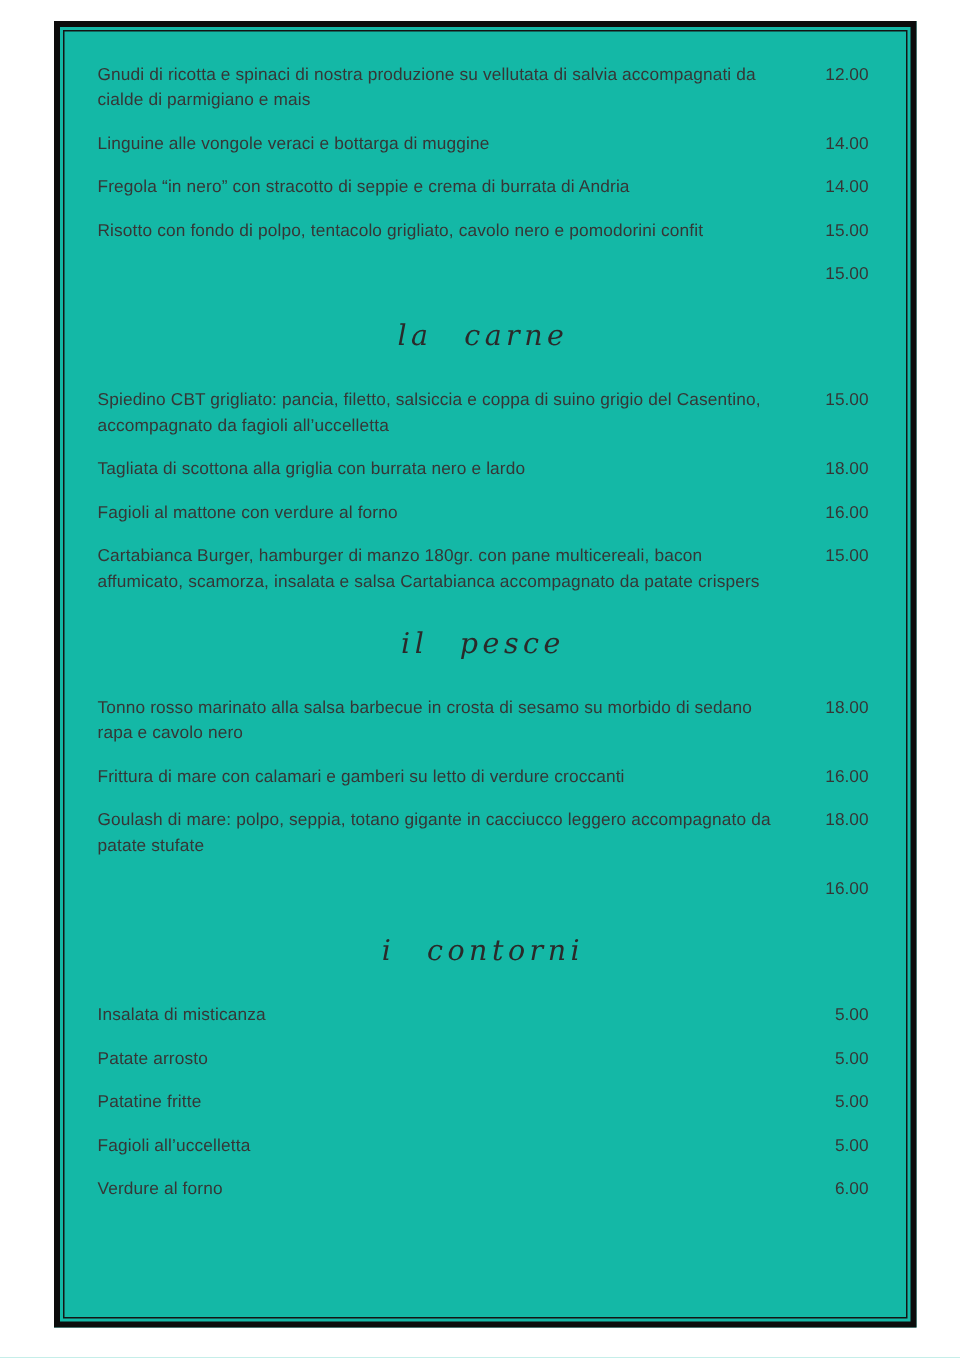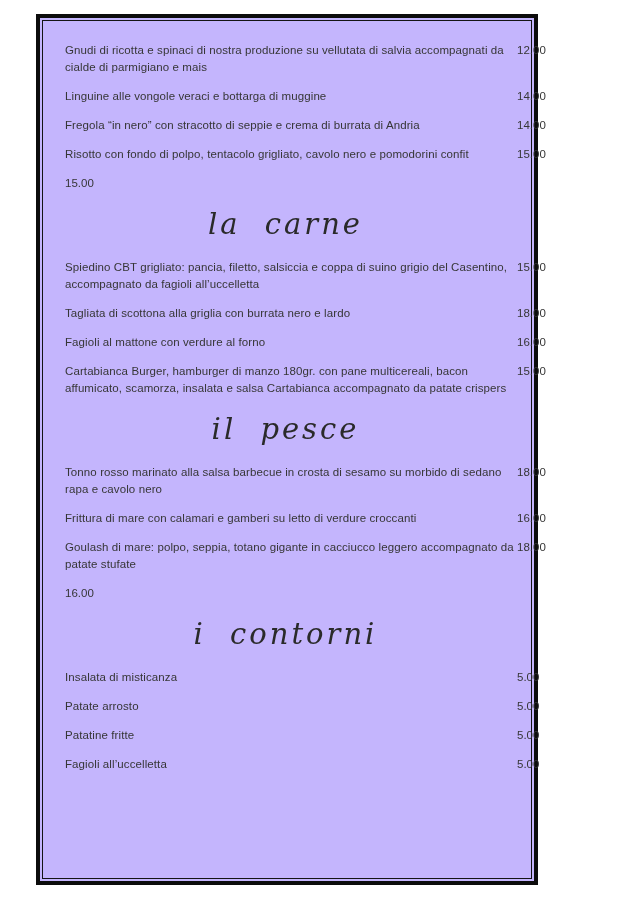--- a/index.html
+++ b/index.html
@@ -9,24 +9,24 @@
     height: 905px;
     background: #ffffff;
     font-family: "Liberation Sans", sans-serif;
     overflow: hidden;
   }
 
   .menu-frame-outer {
     position: absolute;
     left: 36px;
     top: 14px;
-    width: 502px;
+    width: 575px;
     height: 871px;
     border: 4px solid #0c0c0c;
-    background: #c4b5fd;
+    background: #14b8a6;
   }
 
   .menu-frame-inner {
     position: absolute;
     inset: 2px;
     border: 1.5px solid #141414;
   }
 
   .menu-content {
     position: absolute;
@@ -34,21 +34,21 @@
     padding: 21px 25px 0 22px;
   }
 
   .menu-section { width: 100%; }
 
   .section-heading {
     text-align: center;
     font-family: "DejaVu Serif", cursive;
     font-style: italic;
     font-weight: 400;
-    font-size: 29px;
+    font-size: 19px;
     line-height: 40px;
     letter-spacing: 3px;
     word-spacing: 12px;
     color: #2a2a2a;
     margin: 8px 0 15px 0;
   }
 
   .item-row {
     display: flex;
     align-items: flex-start;
@@ -60,21 +60,21 @@
     flex: 0 0 452px;
     max-width: 452px;
     font-size: 11.5px;
     line-height: 17px;
     color: #363636;
     letter-spacing: 0.1px;
   }
 
   .item-price {
     flex: 1;
-    text-align: left;
+    text-align: right;
     font-size: 11.5px;
     line-height: 17px;
     color: #363636;
     white-space: nowrap;
   }
 </style>
 </head>
 <body>
 
 <div class="menu-frame-outer">
@@ -149,16 +149,20 @@
             <div class="item-price">5.00</div>
           </div>
           <div class="item-row">
             <div class="item-name">Patatine fritte</div>
             <div class="item-price">5.00</div>
           </div>
           <div class="item-row">
             <div class="item-name">Fagioli all’uccelletta</div>
             <div class="item-price">5.00</div>
           </div>
+          <div class="item-row">
+            <div class="item-name">Verdure al forno</div>
+            <div class="item-price">6.00</div>
+          </div>
         </div>
       </div>
   </div>
 </div>
 
 </body></html>

